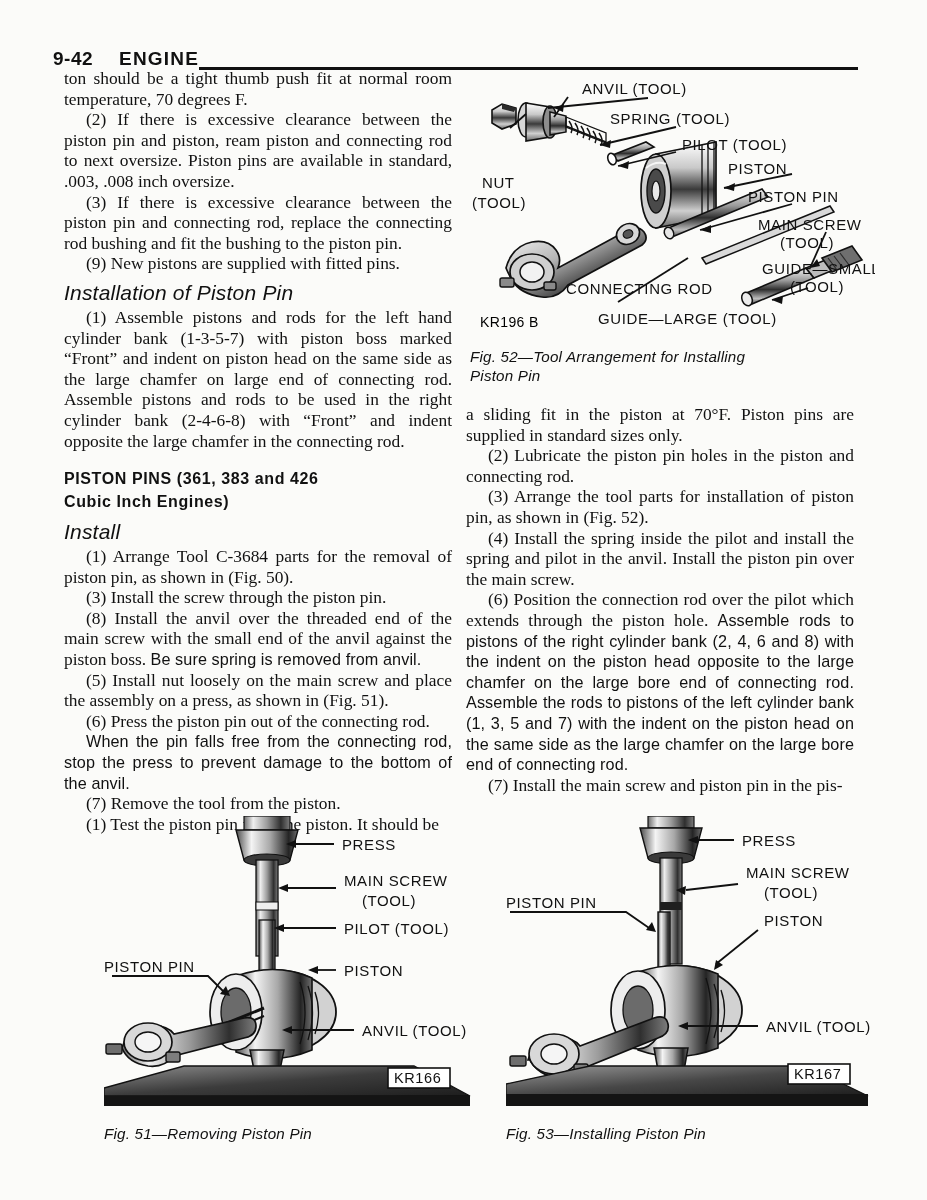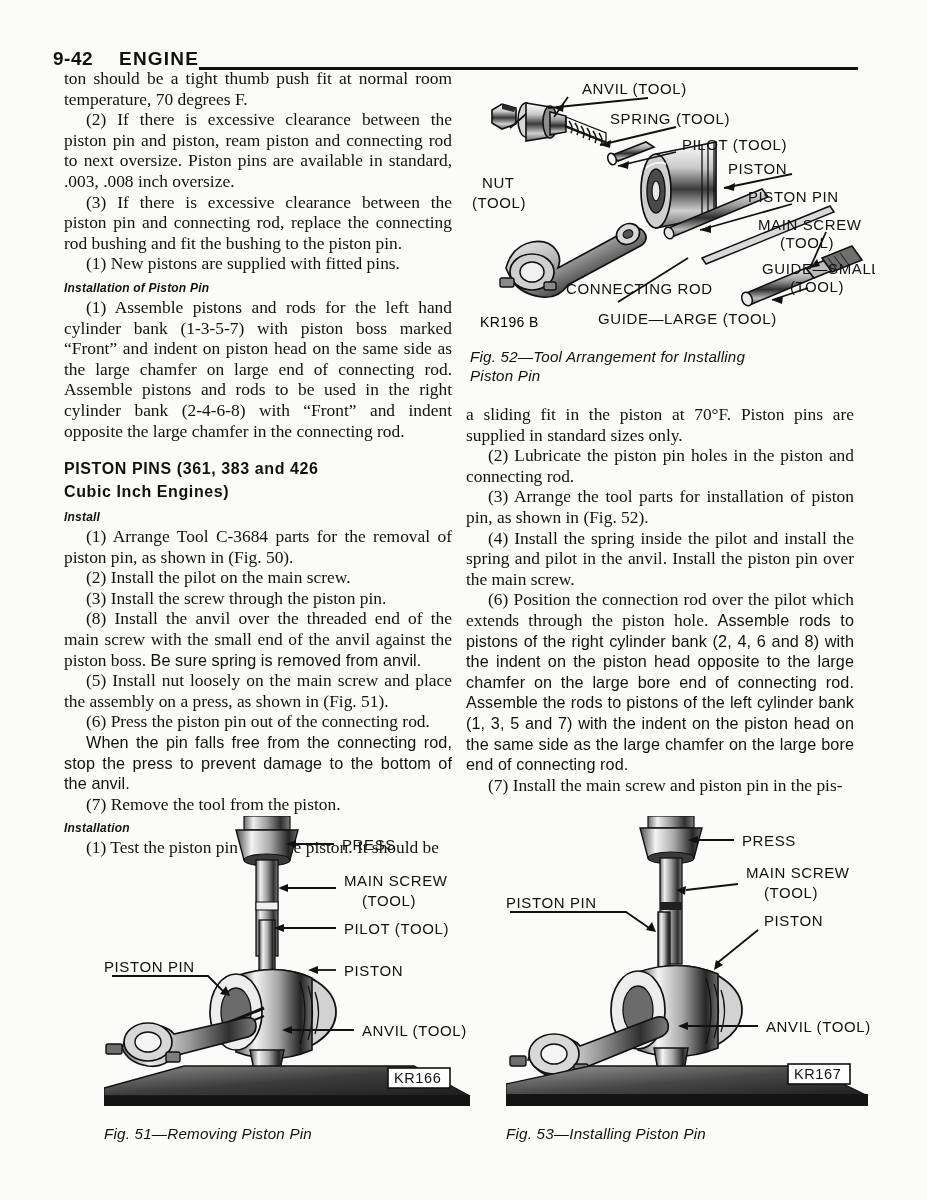--- a/index.html
+++ b/index.html
@@ -23,22 +23,22 @@
   .col{position:absolute;width:388px;}
   .col-left{left:64px;top:68px;}
   .col-right{left:466px;top:404px;}
 
   p{margin:0;font-size:17.4px;line-height:20.6px;text-align:justify;text-justify:inter-word;
     -webkit-hyphens:none;hyphens:none;}
   p.ind{text-indent:22px;}
   p.noind{text-indent:0;}
   b.sans{font-family:"Liberation Sans",sans-serif;font-weight:normal;font-size:16.2px;letter-spacing:.1px;}
 
-  h3.subhead{font-family:"Liberation Sans",sans-serif;font-style:italic;font-weight:bold;
-    font-size:12px;margin:7px 0 2px 0;letter-spacing:.2px;}
+  h3.subhead{font-family:"Liberation Sans",sans-serif;font-style:italic;font-weight:normal;
+    font-size:21px;margin:7px 0 2px 0;letter-spacing:.2px;}
   h2.mainhead{font-family:"Liberation Sans",sans-serif;font-weight:bold;font-size:16px;
     margin:16px 0 2px 0;letter-spacing:.6px;line-height:23px;}
 
   
   .figure{position:absolute;}
   .figcap{font-family:"Liberation Sans",sans-serif;font-style:italic;font-weight:normal;
     font-size:15.2px;text-align:left;line-height:19px;letter-spacing:.2px;}
   .platenum{font-family:"Liberation Sans",sans-serif;font-size:14px;letter-spacing:.4px;}
 
   svg{display:block;}
@@ -53,41 +53,39 @@
   <div class="header">
     <span class="folio">9-42</span>
     <span class="chaptitle">ENGINE</span>
     <span class="headrule"></span>
   </div>
 
   <div class="col col-left">
     <p class="noind">ton should be a tight thumb push fit at normal room temperature, 70 degrees F.</p>
     <p class="ind">(2) If there is excessive clearance between the piston pin and piston, ream piston and connecting rod to next oversize. Piston pins are available in standard, .003, .008 inch oversize.</p>
     <p class="ind">(3) If there is excessive clearance between the piston pin and connecting rod, replace the connecting rod bushing and fit the bushing to the piston pin.</p>
-    <p class="ind">(1) New pistons are supplied with fitted pins.</p>
+    <p class="ind">(9) New pistons are supplied with fitted pins.</p>
 
     <h3 class="subhead">Installation of Piston Pin</h3>
     <p class="ind">(1) Assemble pistons and rods for the left hand cylinder bank (1-3-5-7) with piston boss marked “Front” and indent on piston head on the same side as the large chamfer on large end of connecting rod. Assemble pistons and rods to be used in the right cylinder bank (2-4-6-8) with “Front” and indent opposite the large chamfer in the connecting rod.</p>
 
     <h2 class="mainhead">
       <span>PISTON PINS (361, 383 and 426</span><br>
       <span>Cubic Inch Engines)</span>
     </h2>
 
     <h3 class="subhead">Install</h3>
     <p class="ind">(1) Arrange Tool C-3684 parts for the removal of piston pin, as shown in (Fig. 50).</p>
-    <p class="ind">(2) Install the pilot on the main screw.</p>
     <p class="ind">(3) Install the screw through the piston pin.</p>
     <p class="ind"><span>(8) Install the anvil over the threaded end of the main screw with the small end of the anvil against the piston boss. </span><b class="sans">Be sure spring is removed from anvil.</b></p>
     <p class="ind">(5) Install nut loosely on the main screw and place the assembly on a press, as shown in (Fig. 51).</p>
     <p class="ind">(6) Press the piston pin out of the connecting rod.</p>
     <p class="ind"><b class="sans">When the pin falls free from the connecting rod, stop the press to prevent damage to the bottom of the anvil.</b></p>
     <p class="ind">(7) Remove the tool from the piston.</p>
 
-    <h3 class="subhead">Installation</h3>
     <p class="ind">(1) Test the piston pin fit in the piston. It should be</p>
   </div>
 
   <div class="col col-right">
     <p class="noind">a sliding fit in the piston at 70°F. Piston pins are supplied in standard sizes only.</p>
     <p class="ind">(2) Lubricate the piston pin holes in the piston and connecting rod.</p>
     <p class="ind">(3) Arrange the tool parts for installation of piston pin, as shown in (Fig. 52).</p>
     <p class="ind">(4) Install the spring inside the pilot and install the spring and pilot in the anvil. Install the piston pin over the main screw.</p>
     <p class="ind"><span>(6) Position the connection rod over the pilot which extends through the piston hole. </span><b class="sans">Assemble rods to pistons of the right cylinder bank (2, 4, 6 and 8) with the indent on the piston head opposite to the large chamfer on the large bore end of connecting rod. Assemble the rods to pistons of the left cylinder bank (1, 3, 5 and 7) with the indent on the piston head on the same side as the large chamfer on the large bore end of connecting rod.</b></p>
     <p class="ind">(7) Install the main screw and piston pin in the pis-</p>

